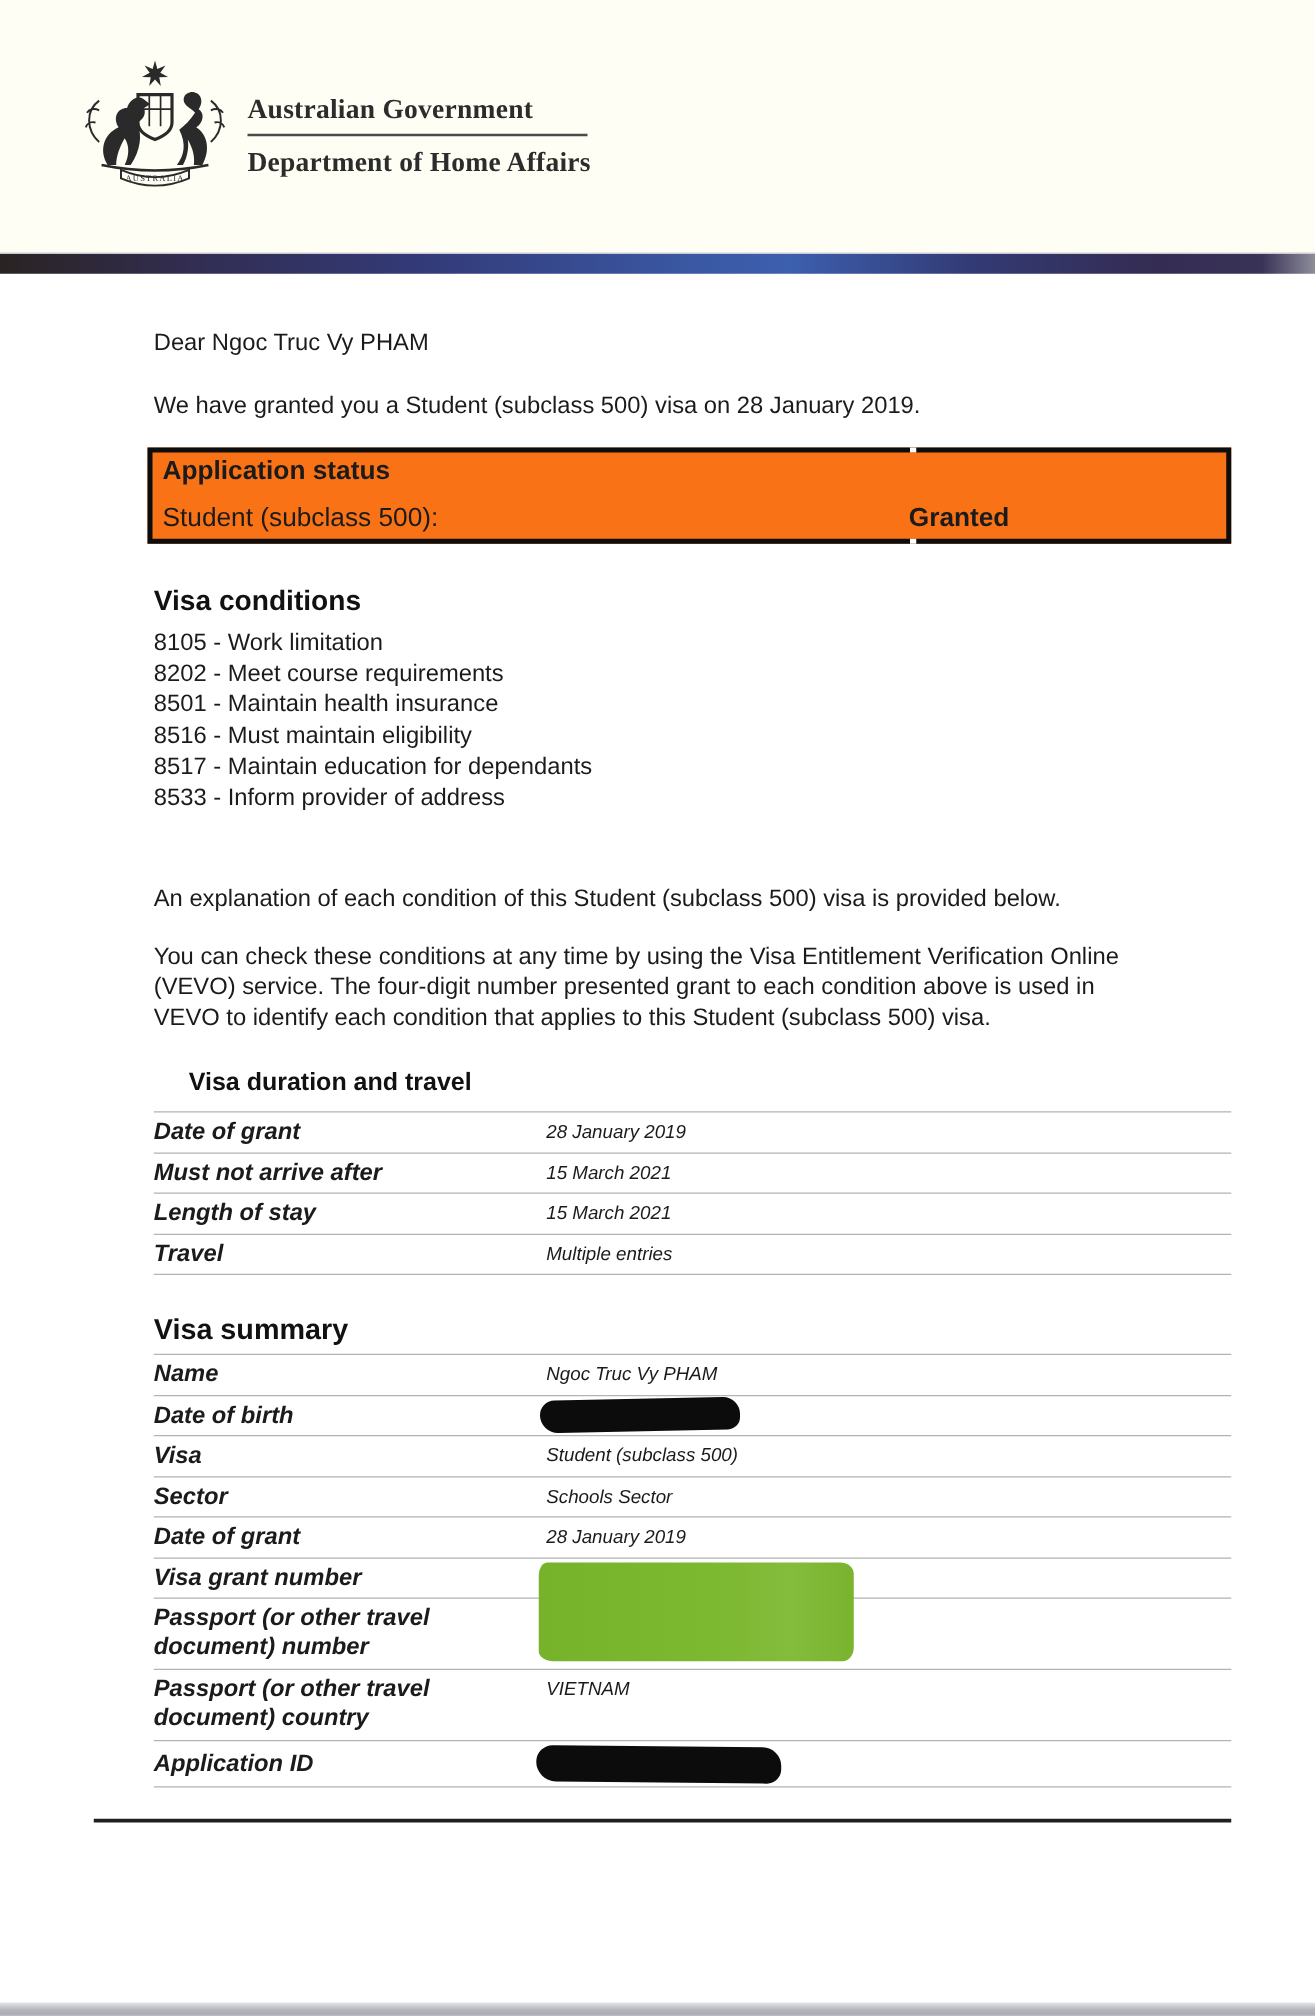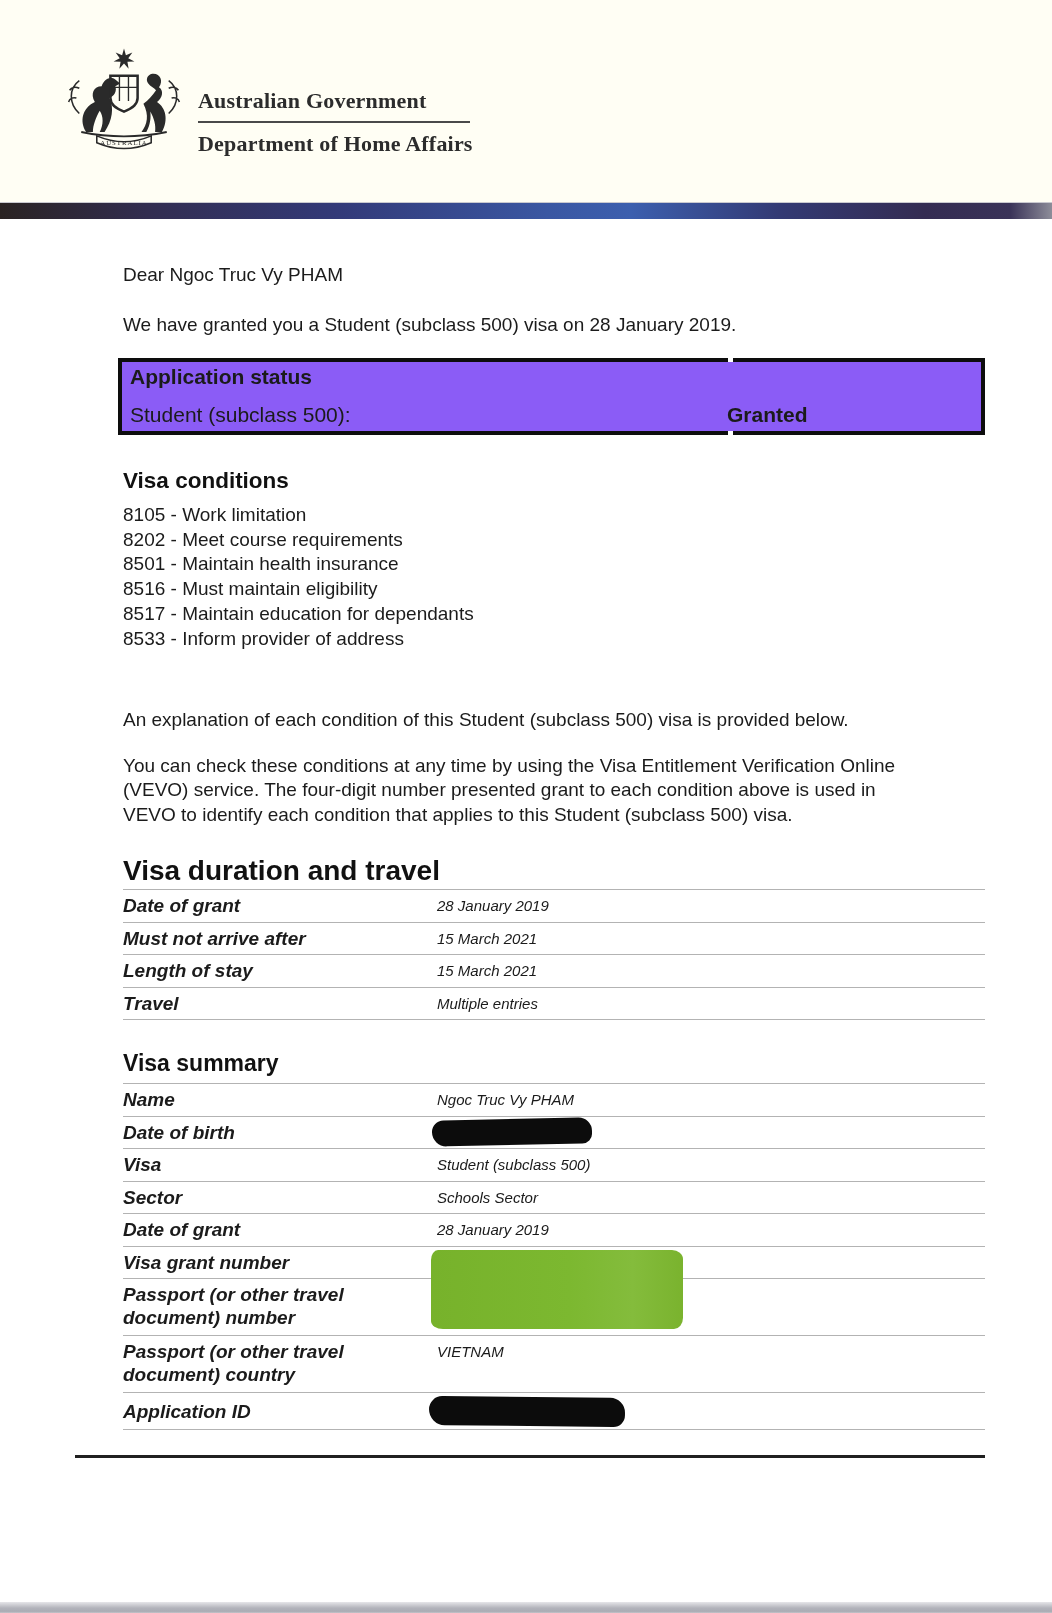--- a/index.html
+++ b/index.html
@@ -6,39 +6,39 @@
   html,body { width:1052px; }
   body {
     position:relative; width:1052px; height:1613px; overflow:hidden;
     background:#ffffff; font-family:"Liberation Sans", sans-serif; color:#1b1b1b;
   }
   .abs { position:absolute; }
 
   
   .header-zone { position:absolute; top:0; left:0; width:1052px; height:202px; background:#fffef4; }
   .coat-of-arms { position:absolute; left:56px; top:40px; width:136px; height:116px; }
-  .gov-block { position:absolute; left:198px; top:88px; }
+  .gov-block { position:absolute; left:198px; top:74px; }
   .gov-title, .dept-title {
     font-family:"Liberation Serif", serif; font-weight:bold; font-size:22px; color:#2c2c2c;
     letter-spacing:0.2px;
   }
   .gov-rule { width:272px; height:2px; background:#4a4a4a; margin:7px 0 8px 0; }
 
   .top-bar {
     position:absolute; top:202px; left:0; width:1052px; height:17px;
     background:linear-gradient(90deg,#2a2322 0%,#322d50 14%,#333a78 32%,#3a57a2 52%,#3c5fae 60%,#333a74 74%,#342c52 88%,#3a3358 96%,#8d8d99 100%);
     border-top:1px solid #c9c9cf;
   }
 
   
   .body-text { font-size:19px; color:#1b1b1b; }
 
   .status-box {
     position:absolute; left:118px; top:358px; width:867px; height:77px;
-    border:4px solid #0d0d0d; background:#8b5cf6;
+    border:4px solid #0d0d0d; background:#f97316;
   }
   .status-title { position:absolute; left:8px; top:3px; font-size:21px; font-weight:bold; }
   .status-row { position:absolute; left:8px; top:41px; width:845px; font-size:21px; display:flex; }
   .status-label { width:597px; }
   .status-value { font-weight:bold; }
   .notch { position:absolute; left:606px; width:5px; height:4px; background:#ffffff; }
   .notch.top { top:-4px; } .notch.bottom { bottom:-4px; }
 
   .h2 { position:absolute; left:123px; font-weight:bold; color:#111; }
   .conditions-list { position:absolute; left:123px; top:503px; font-size:19px; line-height:24.7px; }
@@ -128,21 +128,21 @@
   <div>8533 - Inform provider of address</div>
 </div>
 
 <div class="para" style="top:708px;">An explanation of each condition of this Student (subclass 500) visa is provided below.</div>
 <div class="para" style="top:754px;">
   <div>You can check these conditions at any time by using the Visa Entitlement Verification Online</div>
   <div>(VEVO) service. The four-digit number presented grant to each condition above is used in</div>
   <div>VEVO to identify each condition that applies to this Student (subclass 500) visa.</div>
 </div>
 
-<div class="h2" style="top:855px; font-size:28px;">Visa duration and travel</div>
+<div class="h2" style="top:855px; font-size:20px;margin-left:28px;">Visa duration and travel</div>
 <div class="doc-table" style="top:889px;">
   <div class="t-row r33">
     <div class="t-label">Date of grant</div>
     <div class="t-value">28 January 2019</div>
   </div>
   <div class="t-row r33">
     <div class="t-label">Must not arrive after</div>
     <div class="t-value">15 March 2021</div>
   </div>
   <div class="t-row r33">

